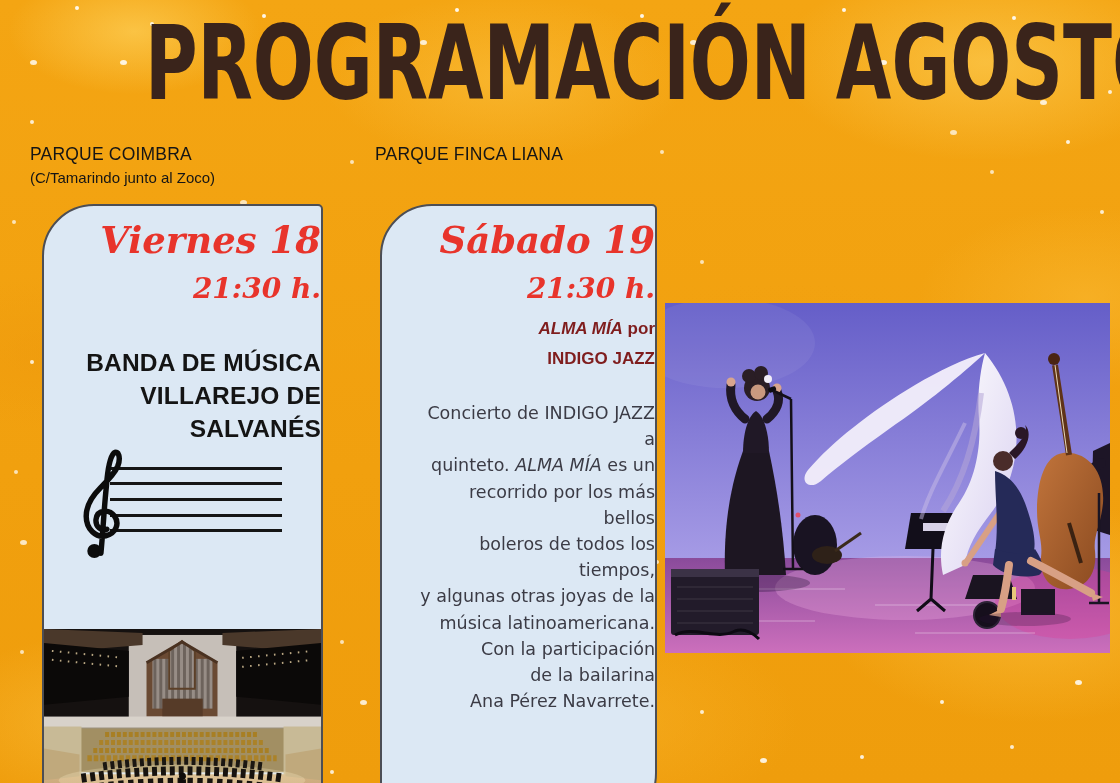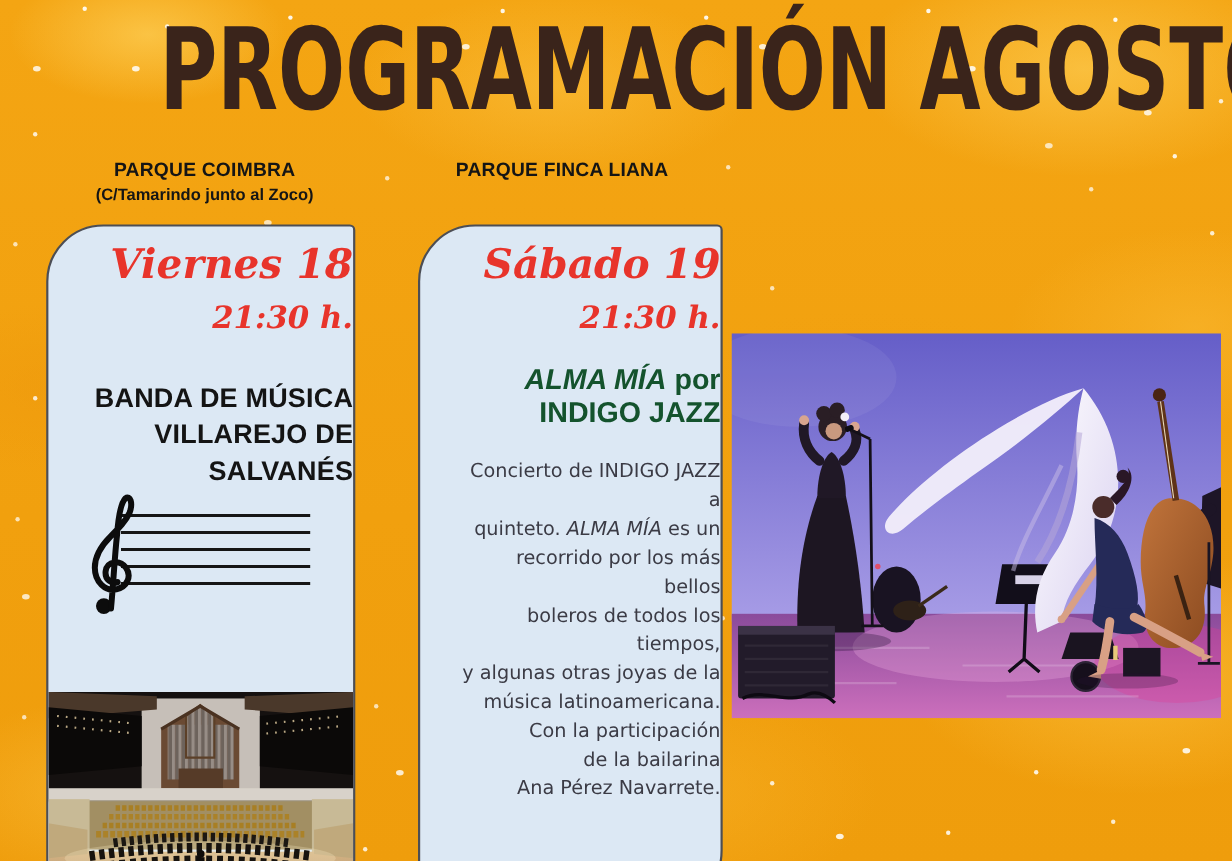--- a/index.html
+++ b/index.html
@@ -38,21 +38,21 @@
     120px 60px 0 rgba(255,255,255,.85),420px 40px 0 rgba(255,255,255,.8),880px 60px 0 rgba(255,255,255,.85),
     1040px 100px 0 rgba(255,255,255,.8),240px 200px 0 rgba(255,255,255,.7),20px 540px 0 rgba(255,255,255,.75),
     120px 768px 0 rgba(255,255,255,.85),360px 700px 0 rgba(255,255,255,.8),760px 758px 0 rgba(255,255,255,.85),
     1098px 320px 0 rgba(255,255,255,.75),1075px 680px 0 rgba(255,255,255,.85),690px 40px 0 rgba(255,255,255,.8),
     950px 130px 0 rgba(255,255,255,.7),30px 60px 0 rgba(255,255,255,.8);}
 
   .title-wrap{position:absolute;left:0;top:8px;width:1120px;height:112px;text-align:center;line-height:112px;}
   .title-text{display:inline-block;font-family:"DejaVu Sans",sans-serif;font-weight:bold;font-size:92px;
     color:#3a241b;letter-spacing:0px;transform:scale(0.78,1.12);transform-origin:50% 50%;white-space:nowrap;}
 
-  .venue{position:absolute;text-align:center;color:#151515;font-weight:bold;}
+  .venue{position:absolute;color:#151515;font-weight:normal;}
   .venue-coimbra{left:30px;top:142px;width:312px;}
   .venue-liana{left:375px;top:142px;width:272px;}
   .venue-name{font-size:17.5px;line-height:24px;letter-spacing:.2px;}
   .venue-addr{font-size:15px;line-height:23px;}
 
   .card{position:absolute;top:204px;height:629px;background:#dce8f4;border:2px solid #4c4e55;
     box-sizing:border-box;text-align:right;}
   .card1{left:42px;width:281px;border-radius:52px 5px 5px 5px;overflow:hidden;}
   .card2{left:380px;width:277px;border-radius:52px 5px 60px 5px;overflow:hidden;}
   .day{padding-top:12px;font-family:"DejaVu Serif",serif;font-style:italic;font-weight:bold;
@@ -60,21 +60,21 @@
   .time{margin-top:10px;font-family:"DejaVu Serif",serif;font-style:italic;font-weight:bold;
     font-size:28px;line-height:34px;color:#e8342b;padding-left:44px;}
   .band{margin-top:40px;font-size:24.5px;line-height:33px;font-weight:bold;color:#141414;letter-spacing:.2px;}
   .clef-area{position:relative;margin-top:0;height:130px;}
   .staff{position:absolute;left:66px;top:22px;width:172px;height:65px;
     background:repeating-linear-gradient(180deg,#151515 0 3px,transparent 3px 15.5px);}
   .clef-svg{position:absolute;left:34px;top:-4px;}
   .card-photo{position:absolute;left:0;right:0;bottom:0;height:202px;}
   .card-photo svg{display:block;width:100%;height:100%;}
 
-  .show-title{margin-top:24px;font-size:26px;line-height:30px;font-weight:bold;color:#14532d;}
+  .show-title{margin-top:8px;font-size:17px;line-height:30px;font-weight:bold;color:#7f1d1d;}
   .show-title .it{font-style:italic;}
   .desc{margin-top:26px;font-family:"DejaVu Sans",sans-serif;font-size:17.5px;line-height:26.2px;
     color:#3b3b45;white-space:pre-line;margin-left:36px;}
   .desc .it{font-style:italic;}
 
   .stage-photo{position:absolute;left:665px;top:303px;width:445px;height:350px;}
   .stage-photo svg{display:block;width:100%;height:100%;}
 </style>
 </head>
 <body>

